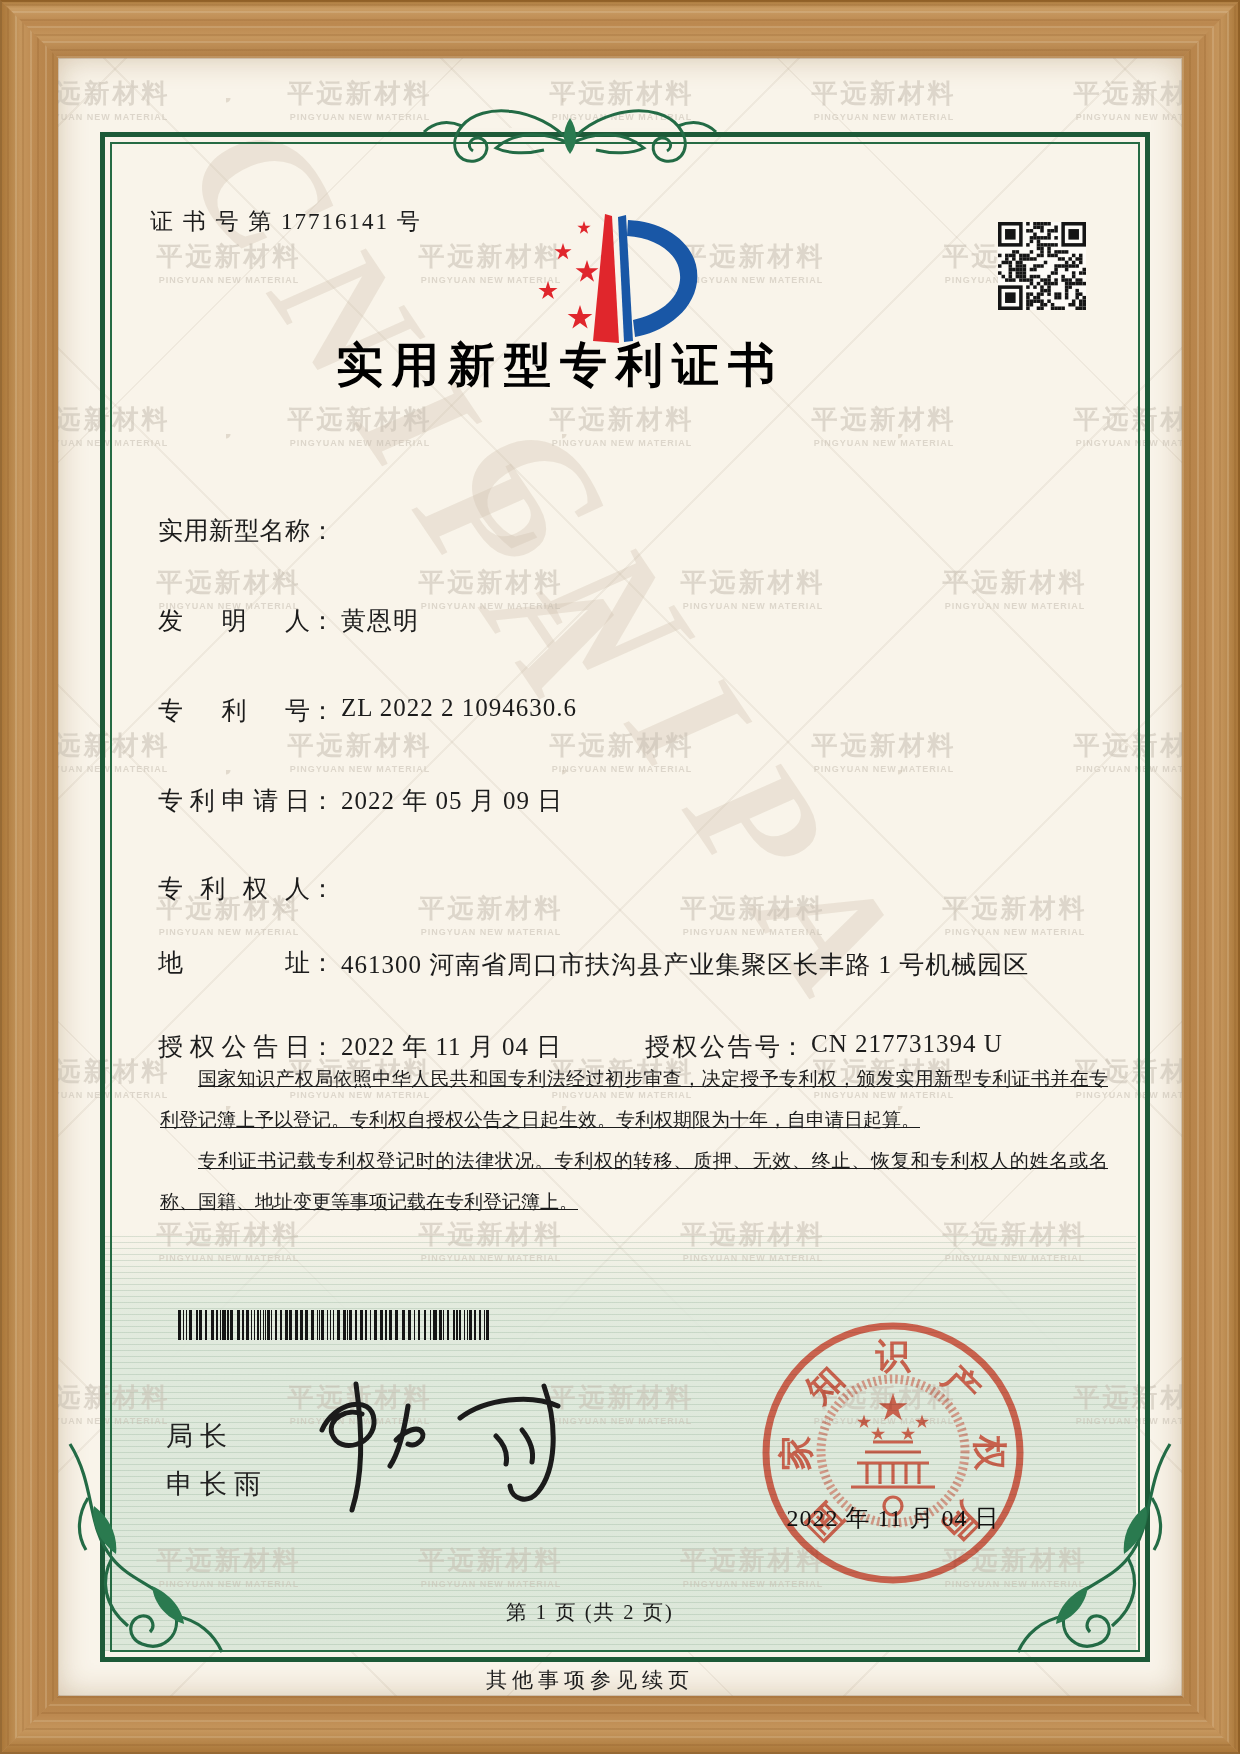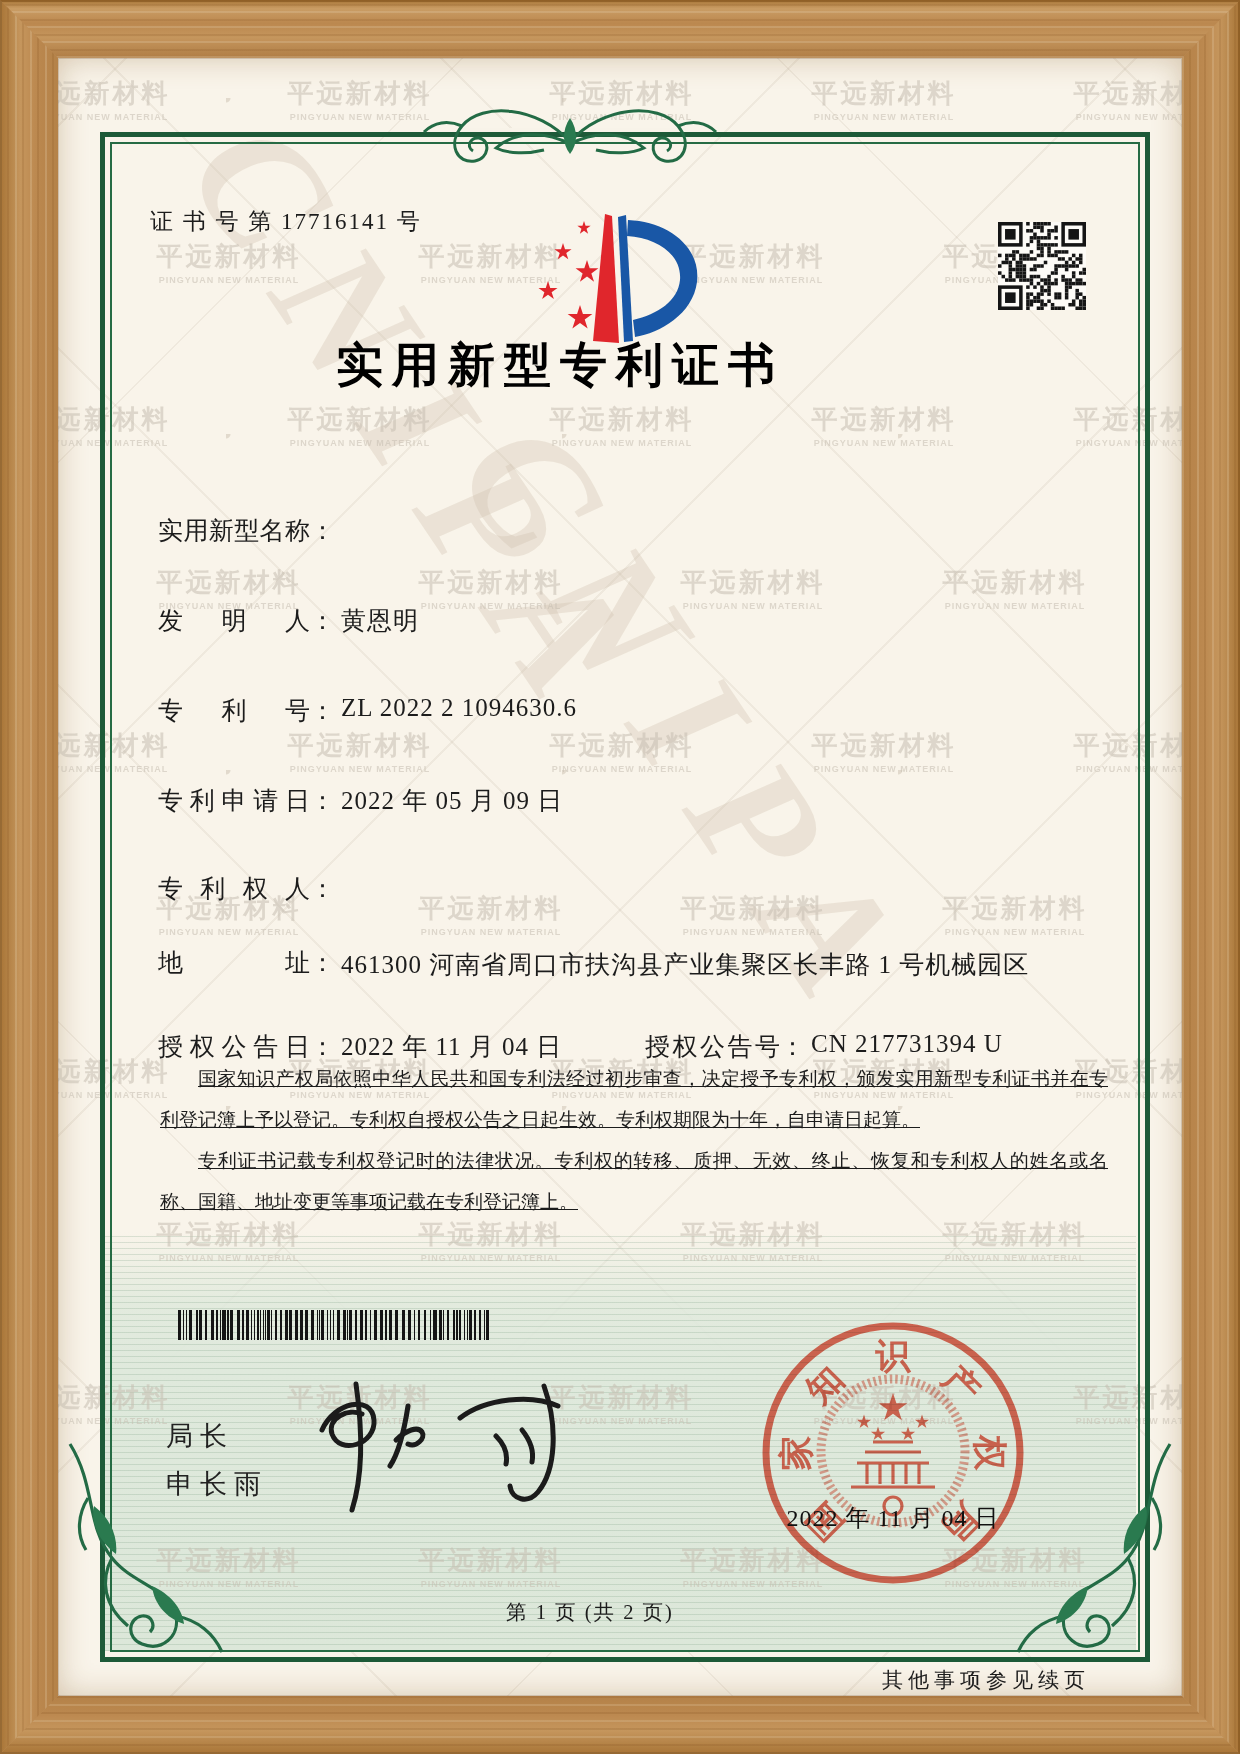--- a/index.html
+++ b/index.html
@@ -83,21 +83,21 @@
   #barcode{left:178px;top:1310px;width:316px;height:30px;}
   #barcode span{position:absolute;top:0;height:100%;background:#141414;}
   #director-title{left:166px;top:1418px;font-size:27px;letter-spacing:7px;
      font-family:"Liberation Sans",sans-serif;color:#222;}
   #director-name{left:166px;top:1466px;font-size:27px;letter-spacing:7px;
      font-family:"Liberation Sans",sans-serif;color:#222;}
   #signature{left:300px;top:1368px;width:310px;height:160px;}
   #seal{left:758px;top:1318px;width:270px;height:270px;mix-blend-mode:multiply;opacity:.93;}
   #seal-date{left:768px;top:1502px;width:250px;text-align:center;font-size:24px;letter-spacing:1px;color:#111;}
   #page-no{left:90px;top:1598px;width:1000px;text-align:center;font-size:20.5px;letter-spacing:2px;}
-  #cont-note{left:90px;top:1666px;width:1000px;text-align:right;font-size:21px;letter-spacing:5px;z-index:8;}
+  #cont-note{left:90px;top:1666px;width:1000px;text-align:center;font-size:21px;letter-spacing:5px;z-index:8;}
 </style>
 </head>
 <body>
 
 <div id="page">
 
   <div id="paper">
     <div class="ghost ghost-a">CNIPA</div>
     <div class="ghost ghost-b">CNIPA</div>
     <div id="guilloche"></div>

